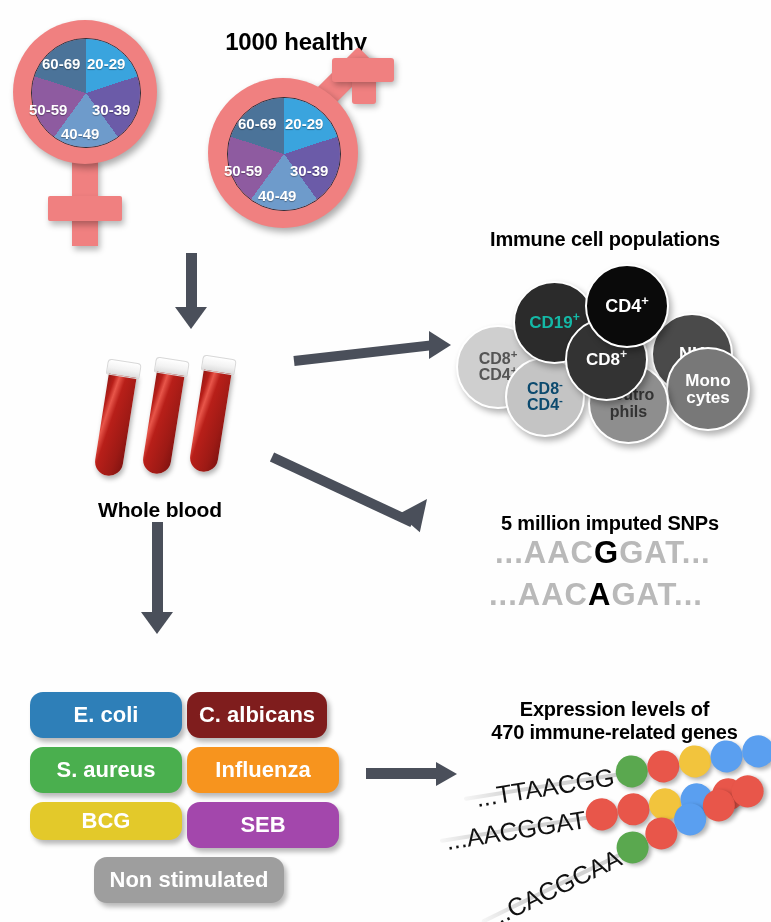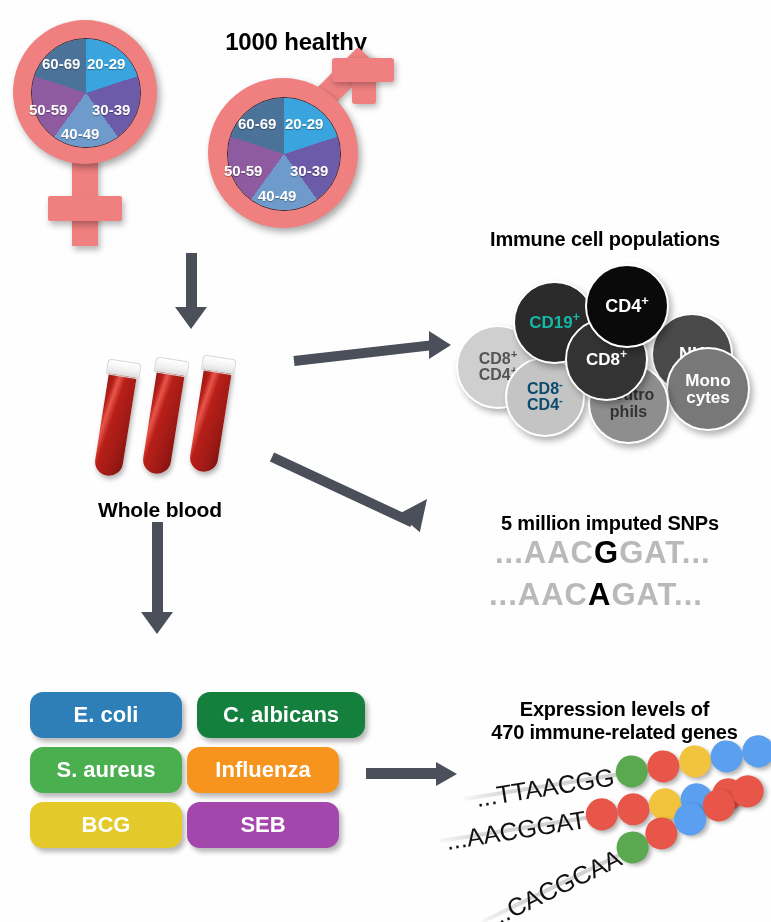--- a/index.html
+++ b/index.html
@@ -251,34 +251,37 @@
   <span style="color:#b9b9b9;">...AAC</span><span style="color:#000000;">G</span><span style="color:#b9b9b9;">GAT...</span>
 </div>
 <div class="snprow" style="left:489px;top:577px;">
   <span style="color:#b9b9b9;">...AAC</span><span style="color:#000000;">A</span><span style="color:#b9b9b9;">GAT...</span>
 </div>
 
 <div class="abs" style="left:30px;top:672px;width:310px;height:225px;">
   <div class="pill" style="left:0px;top:0px;width:152px;height:46px;background:#2e7fb8;font-size:22px;">
     <span>E. coli</span>
   </div>
-  <div class="pill" style="left:167px;top:0px;width:168px;height:46px;background:#15803d;font-size:22px;">
+  <div class="pill" style="left:157px;top:0px;width:140px;height:46px;background:#7f1d1d;font-size:22px;">
     <span>C. albicans</span>
   </div>
   <div class="pill" style="left:0px;top:55px;width:152px;height:46px;background:#4aaf4e;font-size:22px;">
     <span>S. aureus</span>
   </div>
   <div class="pill" style="left:157px;top:55px;width:152px;height:46px;background:#f7941e;font-size:22px;">
     <span>Influenza</span>
   </div>
-  <div class="pill" style="left:0px;top:110px;width:152px;height:46px;background:#e3c92a;font-size:22px;">
+  <div class="pill" style="left:0px;top:110px;width:152px;height:38px;background:#e3c92a;font-size:22px;">
     <span>BCG</span>
   </div>
   <div class="pill" style="left:157px;top:110px;width:152px;height:46px;background:#a347ac;font-size:22px;">
     <span>SEB</span>
+  </div>
+  <div class="pill" style="left:64px;top:165px;width:190px;height:46px;background:#9e9e9e;font-size:22px;">
+    <span>Non stimulated</span>
   </div>
 </div>
 
 <div>
   <div class="arrow-line" style="left:366px;top:768px;width:72px;height:11px;"></div>
   <div class="arrow-head" style="left:436px;top:762px;border-top:12px solid transparent;border-bottom:12px solid transparent;border-left:21px solid #4a4f5a;"></div>
 </div>
 
 <div class="abs hdr" style="left:462px;top:678px;width:305px;font-size:20px;">
   <div>Expression levels of</div>

